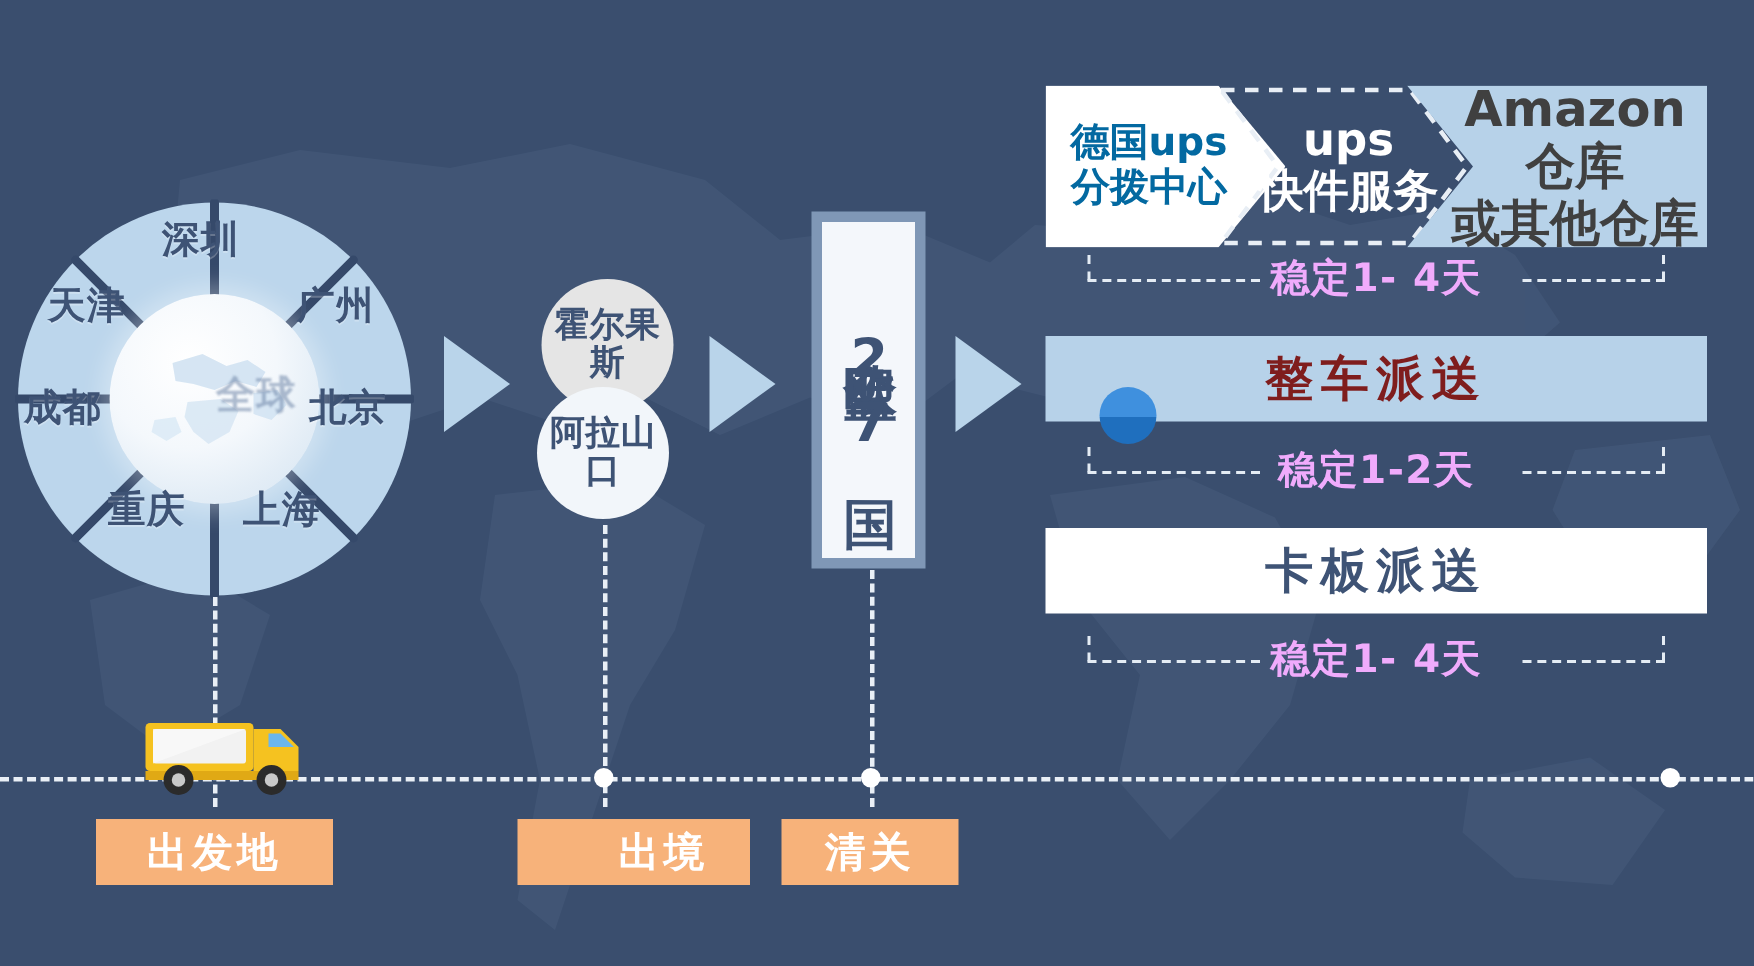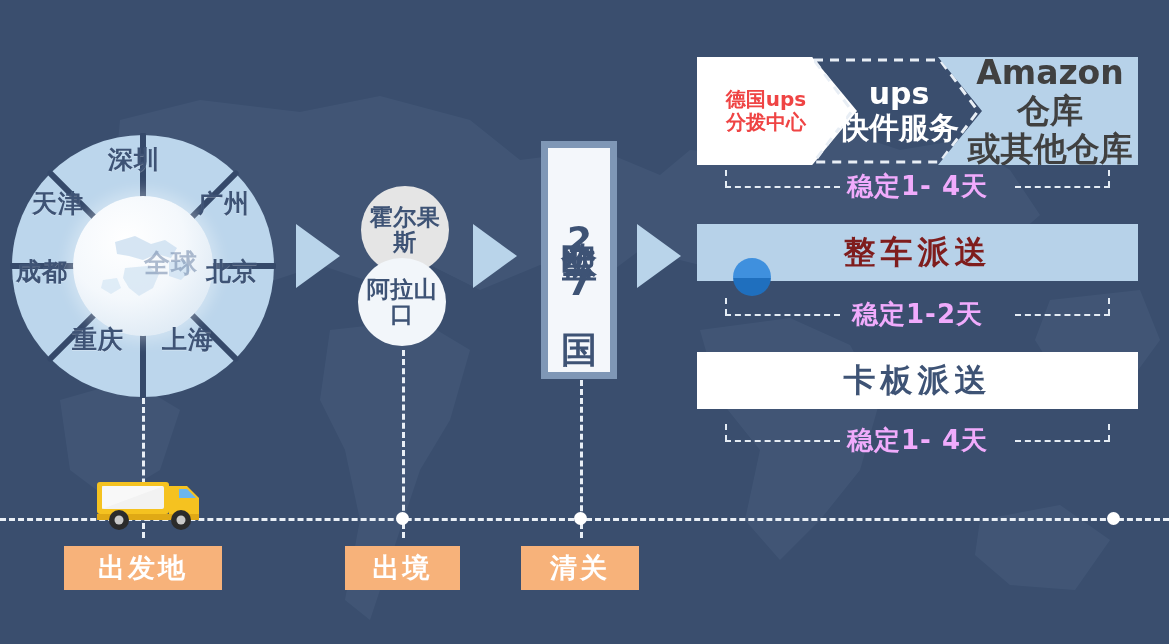--- a/index.html
+++ b/index.html
@@ -53,21 +53,21 @@
     background:#7f97b6;padding:7px;box-sizing:border-box;}
   .eu-box{width:100%;height:100%;background:#f4f7fb;box-sizing:border-box;
     display:flex;align-items:center;justify-content:center;}
   .eu-text{writing-mode:vertical-rl;text-orientation:upright;
     font-size:36px;font-weight:bold;color:#3e5375;letter-spacing:2px;line-height:1;}
 
   
   .chev{position:absolute;display:flex;align-items:center;justify-content:center;
     text-align:center;font-weight:bold;line-height:1.15;}
   .chev-txt{position:relative;z-index:2;}
-  .chev-a{left:697px;top:57px;width:160px;height:108px;color:#ef4444;font-size:20px;
+  .chev-a{left:697px;top:57px;width:160px;height:108px;color:#0369a1;font-size:26px;
      background:#ffffff;
      clip-path:polygon(0 0, 72% 0, 100% 50%, 72% 100%, 0 100%);}
   .chev-b{left:812px;top:57px;width:168px;height:108px;color:#ffffff;font-size:30px;}
   .chev-b .dash{position:absolute;left:0;top:0;width:100%;height:100%;}
   .chev-c{left:938px;top:57px;width:200px;height:108px;color:#404040;font-size:33px;
      background:#b7d2e9;
      clip-path:polygon(0 0, 100% 0, 100% 100%, 0 100%, 22% 50%);}
 
   
   .bar{position:absolute;left:697px;width:441px;height:57px;
@@ -249,20 +249,20 @@
     <rect x="4" y="44" width="102" height="6" fill="#e0a915"></rect>
     <circle cx="26" cy="50" r="10" fill="#2b2b2b"></circle>
     <circle cx="26" cy="50" r="4.5" fill="#c9c9c9"></circle>
     <circle cx="88" cy="50" r="10" fill="#2b2b2b"></circle>
     <circle cx="88" cy="50" r="4.5" fill="#c9c9c9"></circle>
   </svg>
 
   <div class="tbox" style="left:64px;top:546px;width:158px;">
     <span>出发地</span>
   </div>
-  <div class="tbox" style="left:345px;top:546px;width:115px;">
+  <div class="tbox" style="left:345px;top:546px;width:115px;padding-left:40px;">
     <span>出境</span>
   </div>
   <div class="tbox" style="left:521px;top:546px;width:118px;">
     <span>清关</span>
   </div>
 
 </div>
 
 </body></html>

